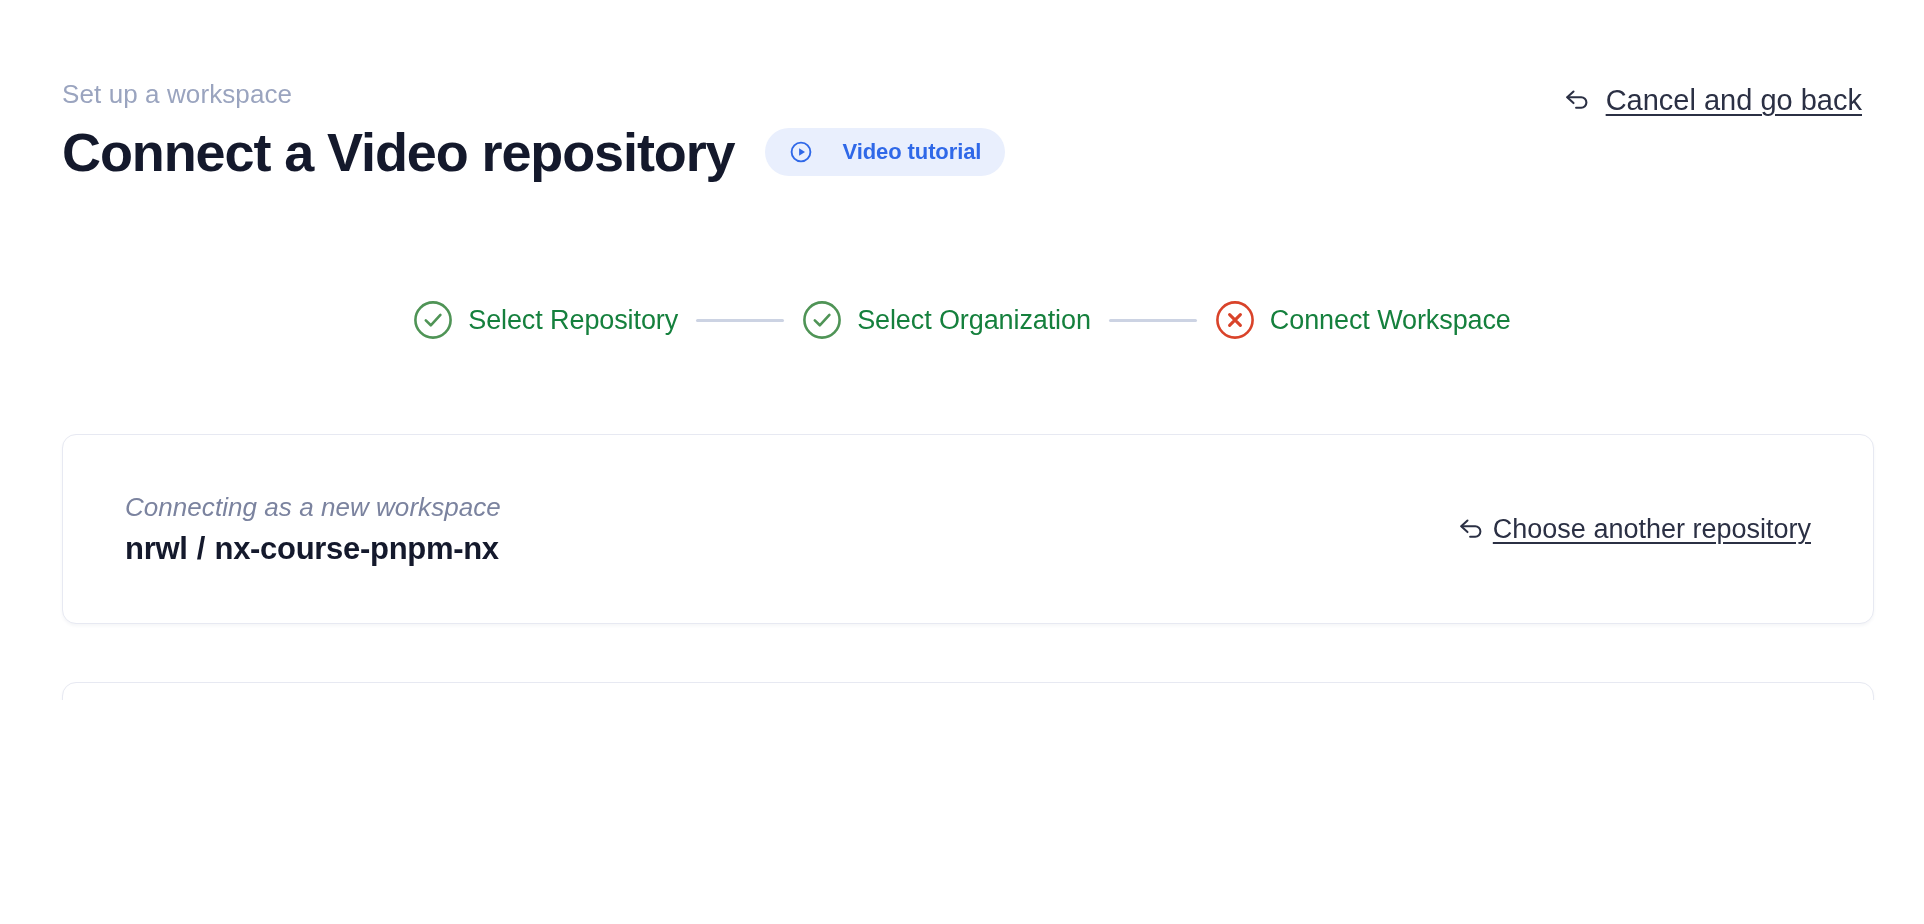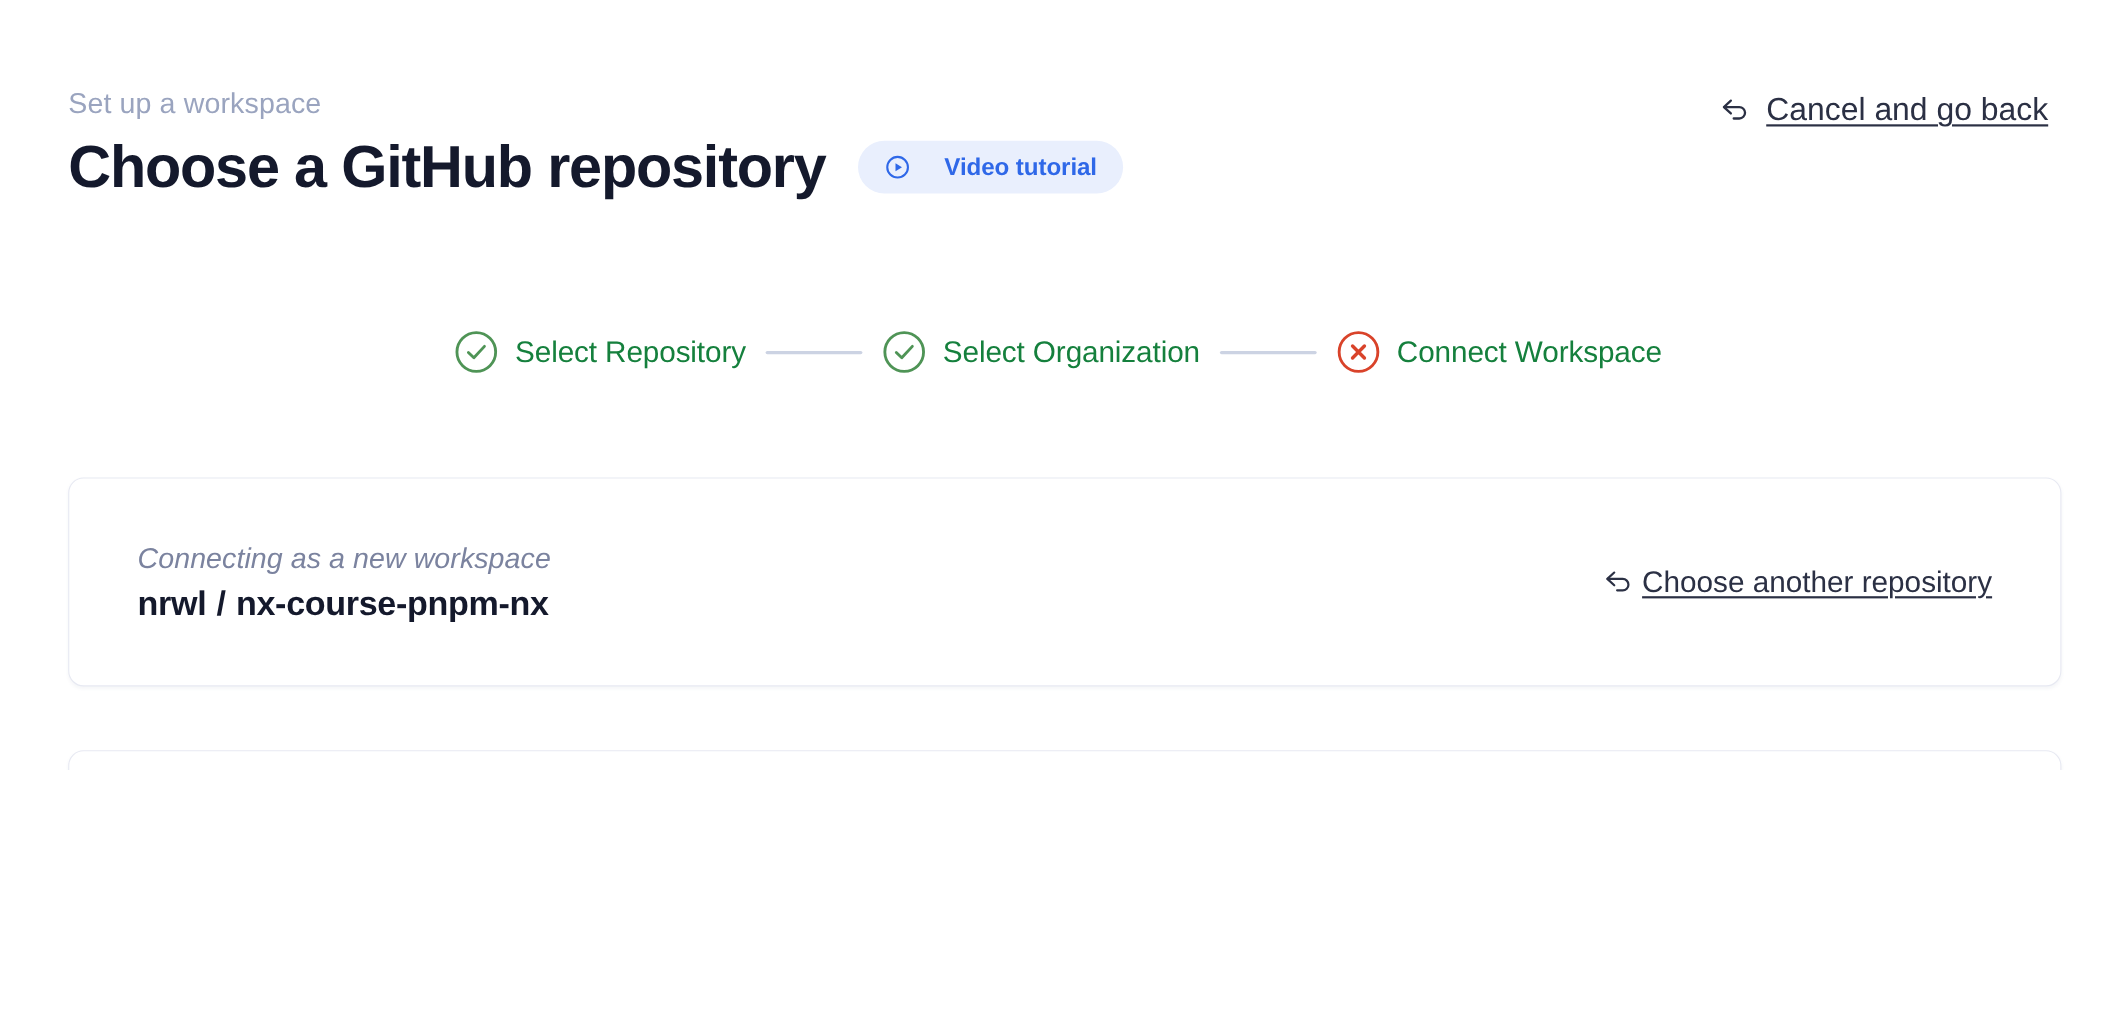--- a/index.html
+++ b/index.html
@@ -197,21 +197,21 @@
 </style>
 </head>
 <body>
 
 <div class="page">
 
   <div class="header">
     <div class="eyebrow">Set up a workspace</div>
 
     <div class="title-row">
-      <h1 class="page-title">Choose a GitHub repository</h1>
+      <h1 class="page-title">Connect a Video repository</h1>
 
       <button class="video-pill">
         <span class="play-icon">
           <svg viewBox="0 0 24 24" width="24" height="24" fill="none" aria-hidden="true">
             <circle cx="12" cy="12" r="9.4" stroke="#2f68e8" stroke-width="1.9"></circle>
             <path d="M10.1 8.3 L16 12 L10.1 15.7 Z" fill="#2f68e8"></path>
           </svg>
         </span>
         <span class="label">Video tutorial</span>
       </button>

